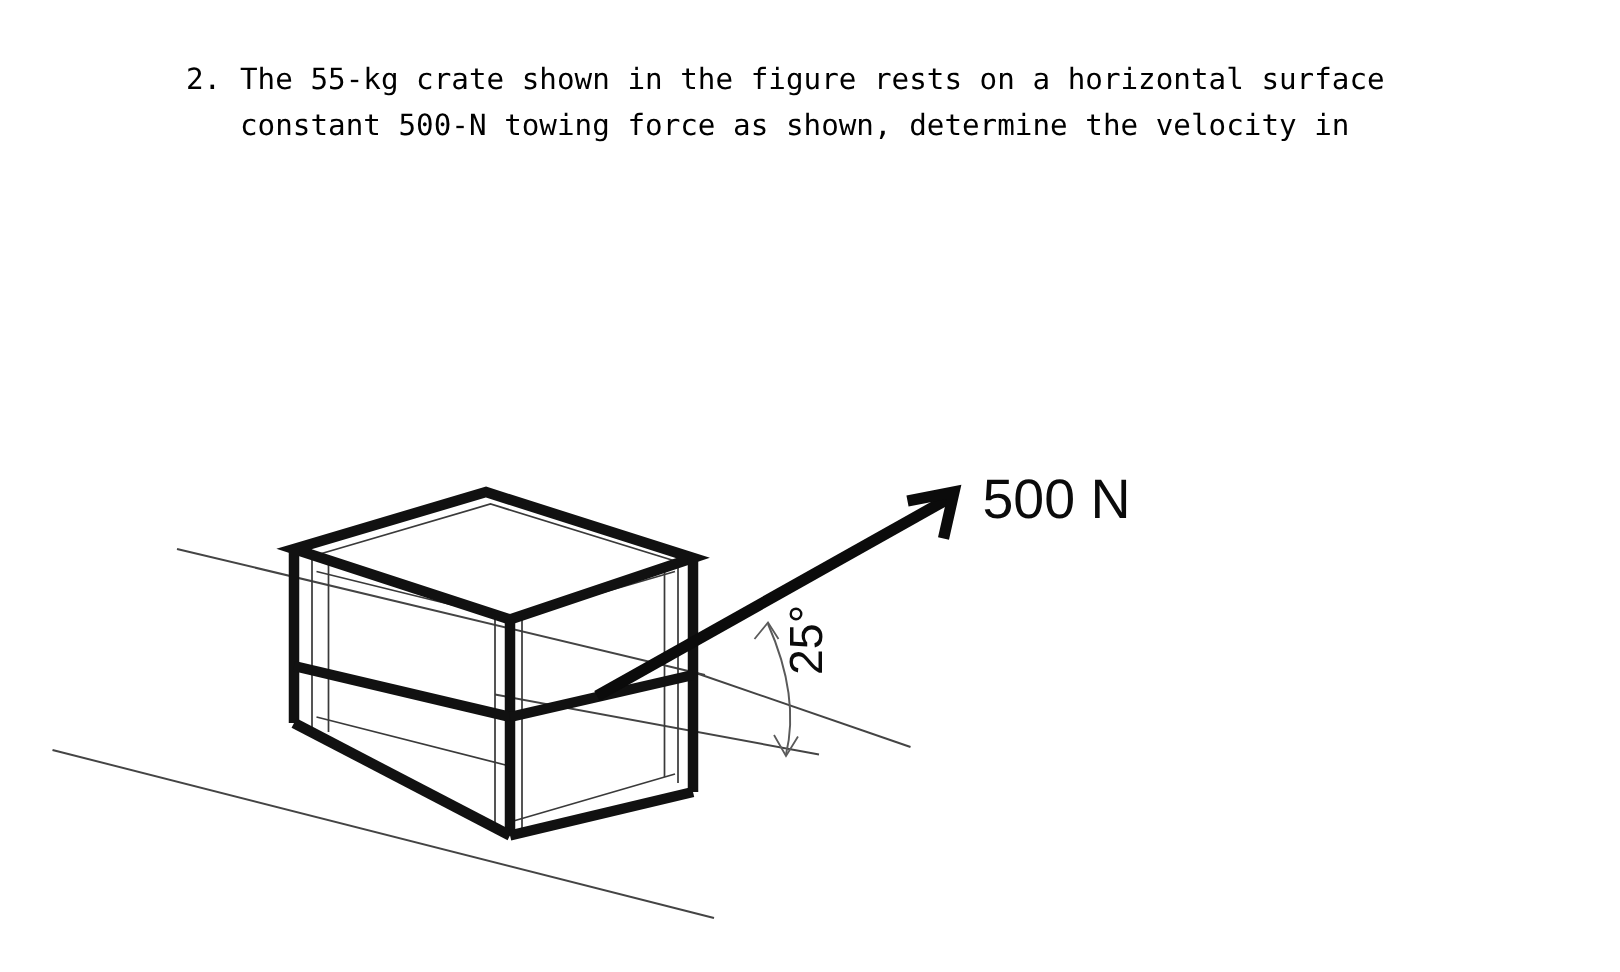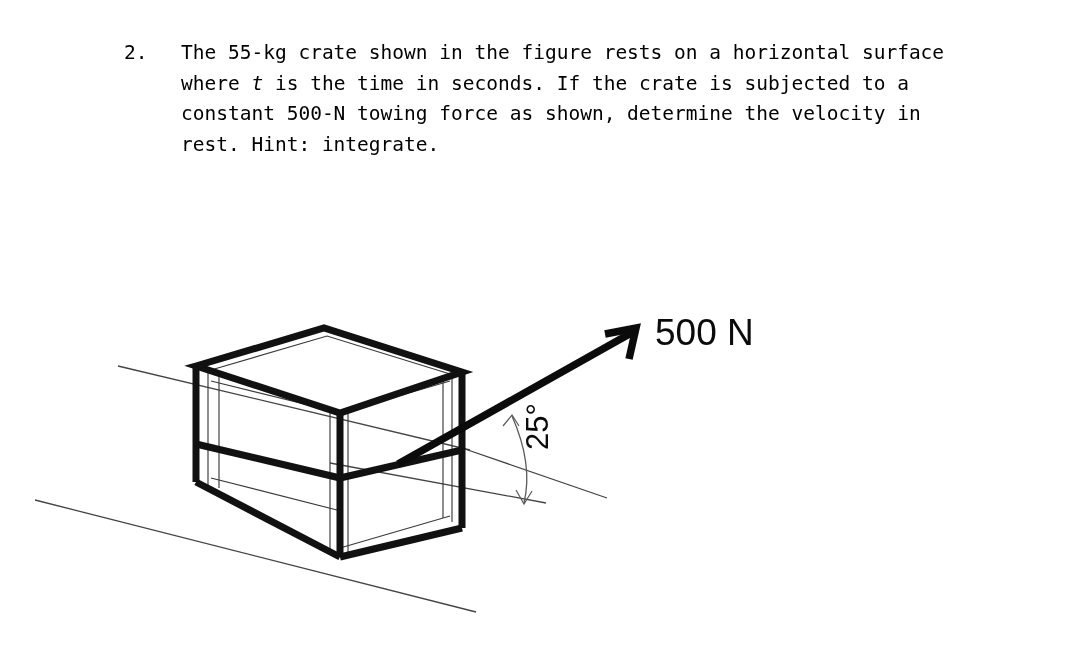--- a/index.html
+++ b/index.html
@@ -37,21 +37,20 @@
   }
   .prob-text {
     flex: 1 1 auto;
     font-size: 19.5px;
     line-height: 30.5px;
     letter-spacing: 0px;
   }
   .prob-line {
     white-space: pre;
     height: 30.5px;
-    margin-left: 21px;
   }
   .var-italic {
     font-style: italic;
   }
   .mu-sym {
     font-family: "DejaVu Serif", serif;
     font-style: italic;
     font-size: 19px;
   }
   .sub {
@@ -131,26 +130,24 @@
 
 <div id="problem-block">
 
   <div class="prob-row">
     <div class="prob-number">2.</div>
     <div class="prob-text">
 
       <div class="prob-line">The 55-kg crate shown in the figure rests on a horizontal surface</div>
 
 
-      <div class="prob-line"><span>where </span><span class="var-italic">t</span><span> is the time in seconds. If the crate is subjected to a</span></div>
 
       <div class="prob-line">constant 500-N towing force as shown, determine the velocity in</div>
 
 
-      <div class="prob-line">rest. Hint: integrate.</div>
 
     </div>
   </div>
 </div>
 
 <div id="figure-area">
 <svg id="figure-svg" width="1080" height="398" viewBox="0 0 1080 398" xmlns="http://www.w3.org/2000/svg">
 
   <g>
     <line class="ground-line" x1="118" y1="116" x2="470" y2="200"></line>

